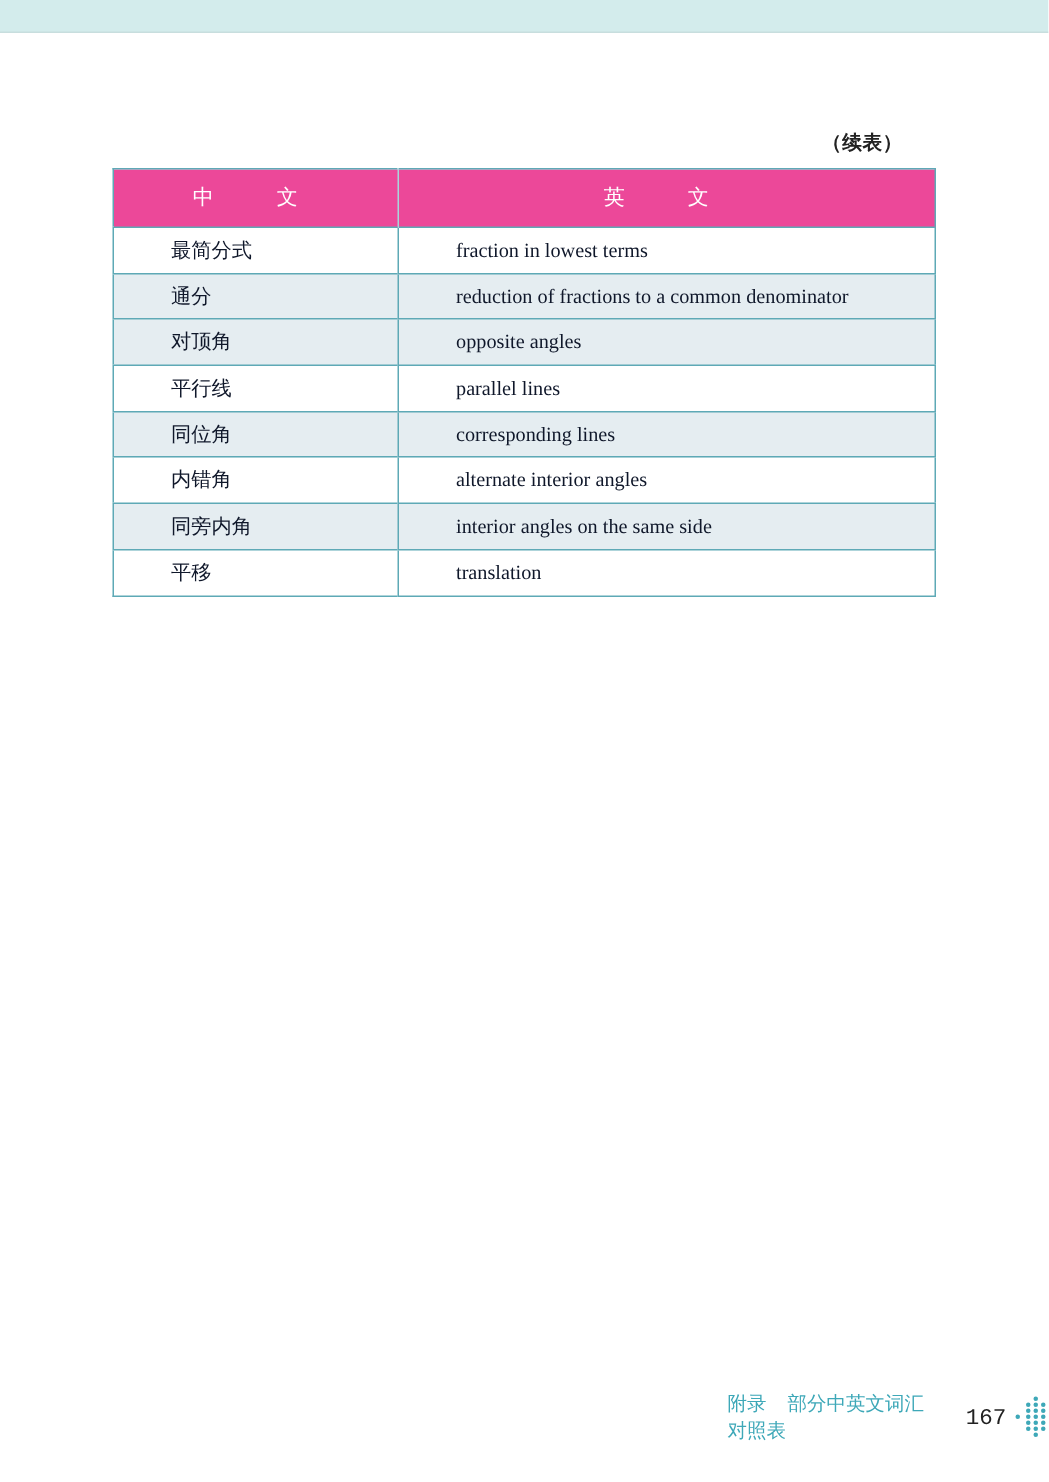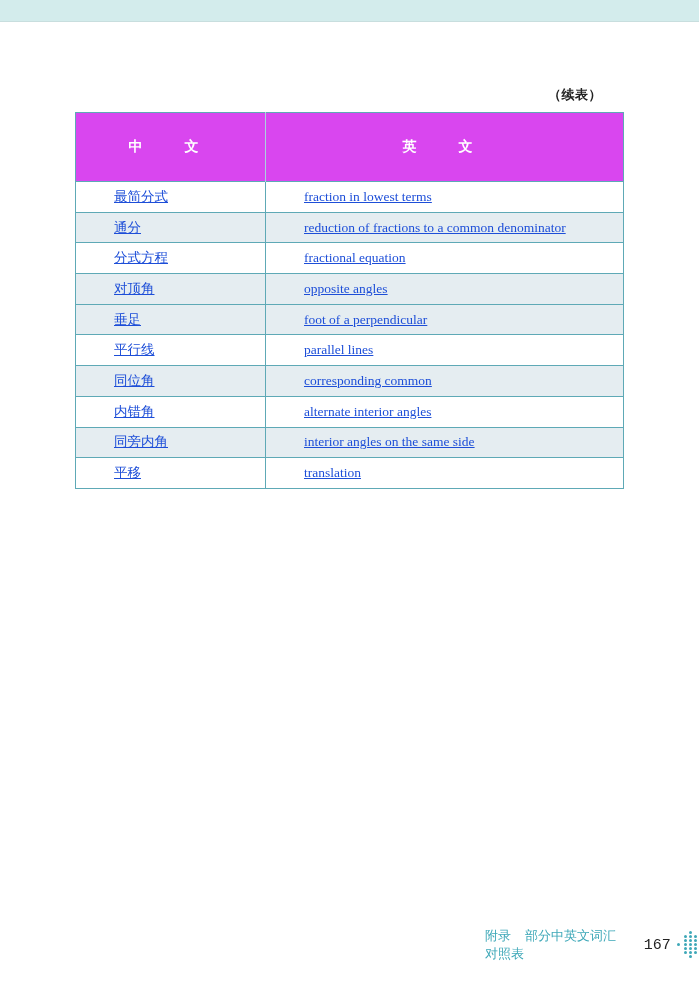--- a/index.html
+++ b/index.html
@@ -22,41 +22,40 @@
   table.glossary {
     position: absolute; left: 75px; top: 112px;
     width: 548px;
     border-collapse: collapse;
     border: 1.5px solid #5ea9b6;
     table-layout: fixed;
   }
   table.glossary col.c1 { width: 190px; }
   table.glossary col.c2 { width: 358px; }
   table.glossary th {
-    background: #d946ef;
+    background: #ec4899;
     color: #ffffff;
     height: 36px;
     font-family: "DejaVu Sans", "Liberation Sans", sans-serif;
-    font-weight: bold;
+    font-weight: normal;
     font-size: 14px;
     letter-spacing: 14px;
     text-align: center;
     border-right: 1px solid #a9d4dc;
-    padding: 16px;
+    padding: 1px;
   }
   table.glossary th:last-child { border-right: none; }
   table.glossary td {
     height: 29.7px;
     padding: 0;
     font-size: 13.5px;
-    color: #1d4ed8;
+    color: #0f172a;
     border-top: 1px solid #5ea9b6;
     border-right: 1px solid #5ea9b6;
     vertical-align: middle;
-    text-decoration: underline;
   }
   table.glossary td:last-child { border-right: none; }
   table.glossary td.zh {
     padding-left: 38px;
     font-family: "DejaVu Sans", "Liberation Sans", sans-serif;
     font-size: 13.5px;
   }
   table.glossary td.en { padding-left: 38px; }
   table.glossary tr.alt td { background: #e5edf1; margin-top: 46px; }
   .footer {
@@ -103,39 +102,31 @@
   </thead>
   <tbody>
     <tr>
       <td class="zh">最简分式</td>
       <td class="en">fraction in lowest terms</td>
     </tr>
     <tr class="alt">
       <td class="zh">通分</td>
       <td class="en">reduction of fractions to a common denominator</td>
     </tr>
-    <tr>
-      <td class="zh">分式方程</td>
-      <td class="en">fractional equation</td>
-    </tr>
     <tr class="alt">
       <td class="zh">对顶角</td>
       <td class="en">opposite angles</td>
-    </tr>
-    <tr class="alt">
-      <td class="zh">垂足</td>
-      <td class="en">foot of a perpendicular</td>
     </tr>
     <tr>
       <td class="zh">平行线</td>
       <td class="en">parallel lines</td>
     </tr>
     <tr class="alt">
       <td class="zh">同位角</td>
-      <td class="en">corresponding common</td>
+      <td class="en">corresponding lines</td>
     </tr>
     <tr>
       <td class="zh">内错角</td>
       <td class="en">alternate interior angles</td>
     </tr>
     <tr class="alt">
       <td class="zh">同旁内角</td>
       <td class="en">interior angles on the same side</td>
     </tr>
     <tr>

